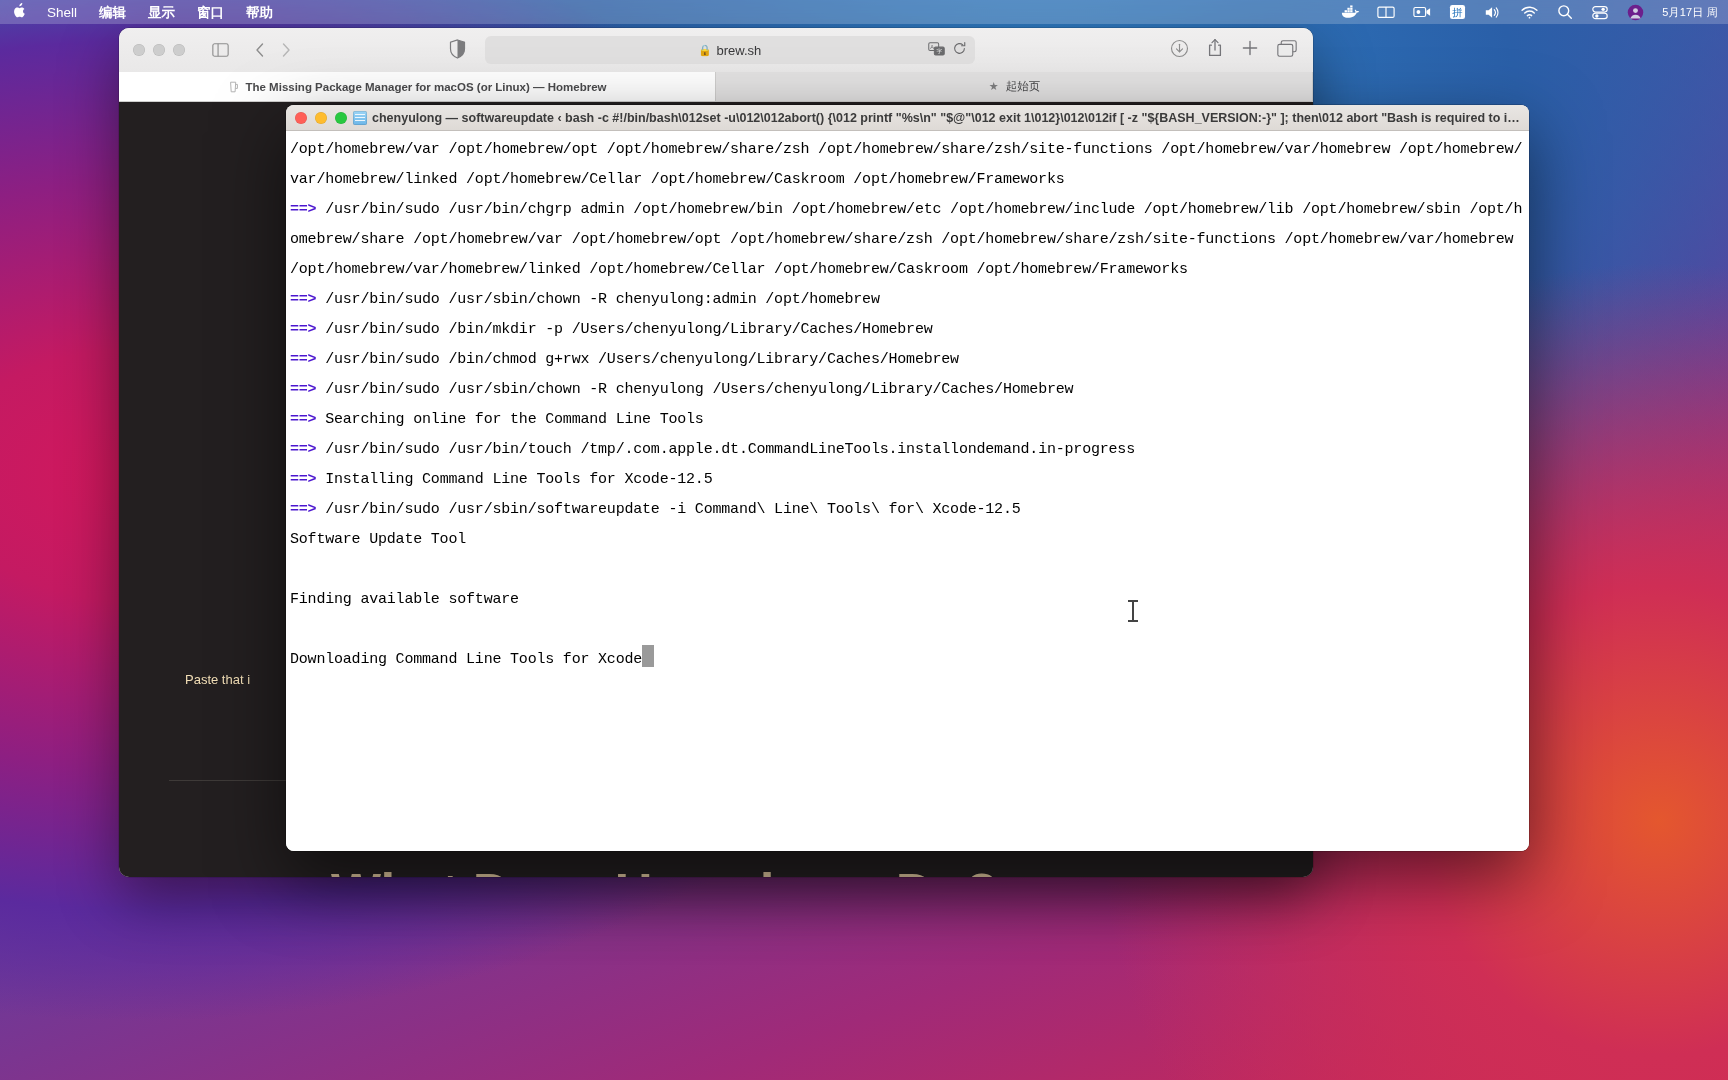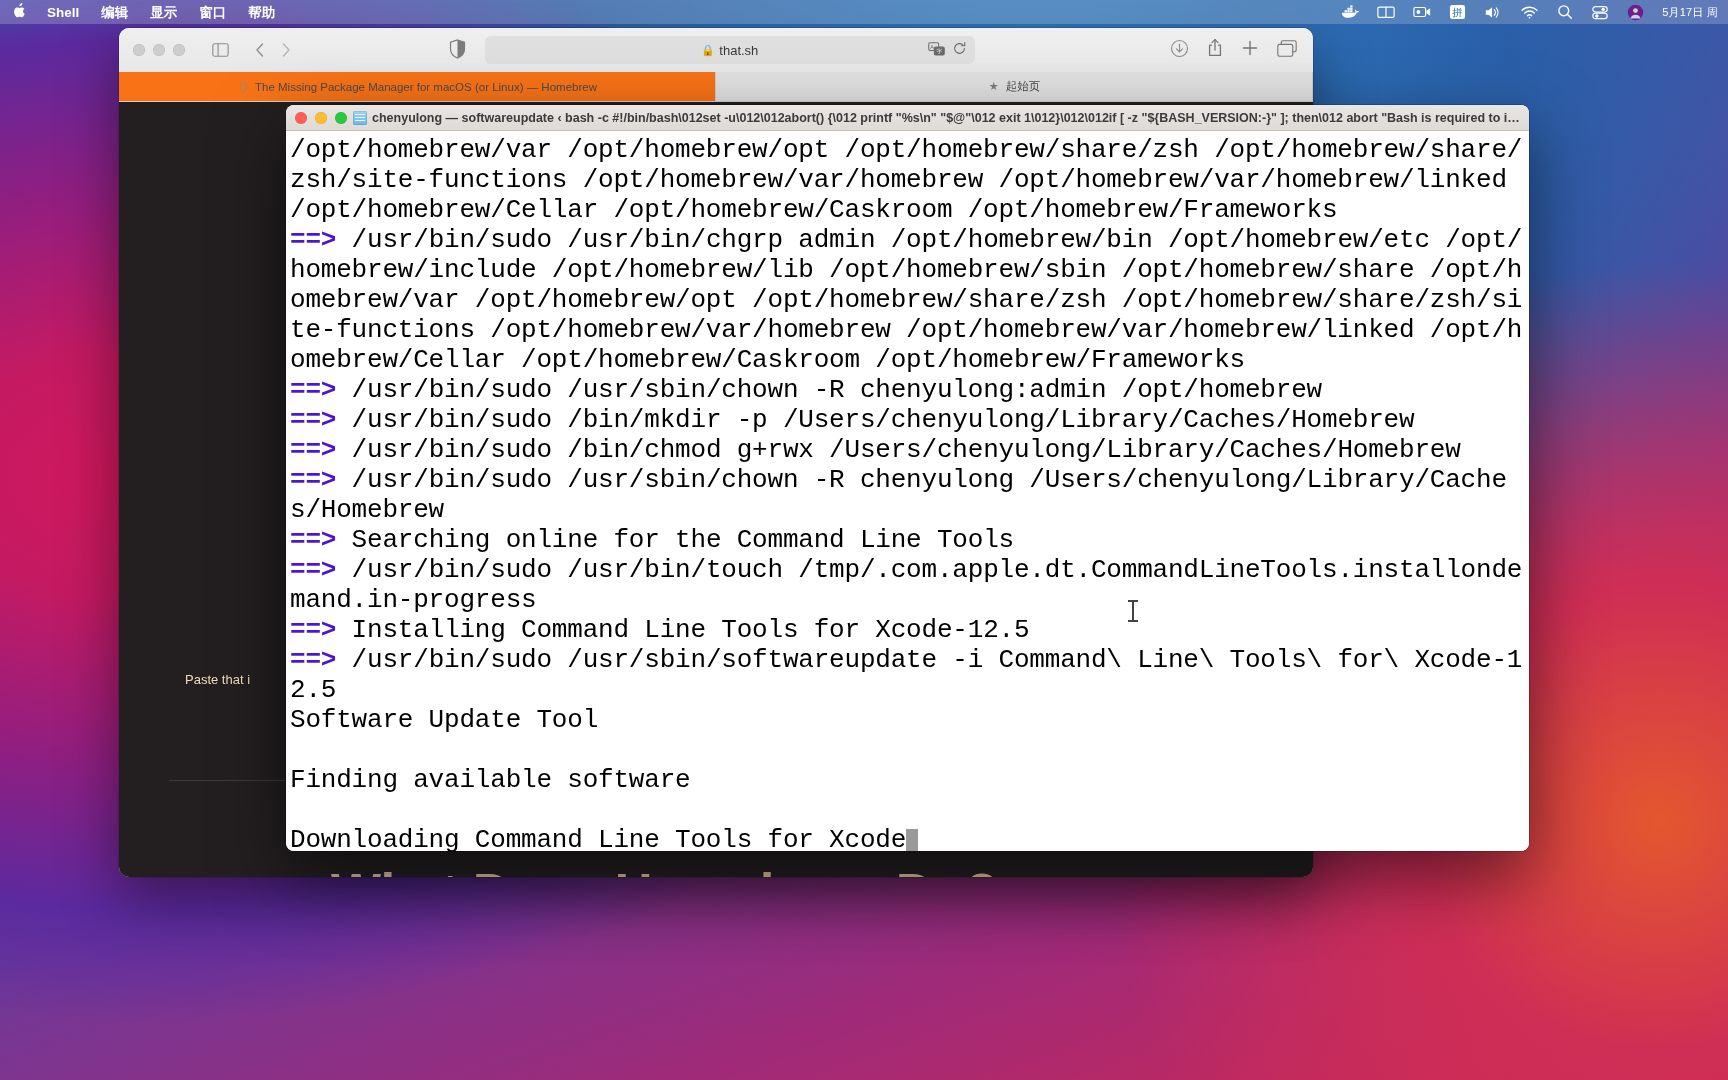--- a/index.html
+++ b/index.html
@@ -27,21 +27,21 @@
     display: flex; align-items: center;
     color: #fff; font-size: 13.5px;
     padding: 0 8px;
     z-index: 50;
   }
   #menubar .apple { margin: 0 10px 0 4px; font-size: 15px; }
   .menu-item {
     padding: 1px 11px; height: 19px; line-height: 18px;
     border-radius: 4px; white-space: nowrap; font-weight: bold;
   }
-  .menu-item.app-name { font-weight: bold; }
+  .menu-item.app-name { font-weight: normal; }
   #menubar .spacer { flex: 1 1 auto; }
   .status-item {
     display: flex; align-items: center; justify-content: center;
     height: 22px; padding: 0 9px;
   }
   .status-item svg { display: block; }
   #clock { font-size: 11px; padding-right: 2px; white-space: nowrap; letter-spacing: .2px; }
 
   
   #safari {
@@ -75,21 +75,21 @@
   #safari-tabs {
     height: 30px; display: flex; align-items: stretch;
     background: #e3e2e2; border-bottom: .5px solid #cfcecd;
     font-size: 11.5px; color: #4b4b4d;
   }
   .tab {
     flex: 1 1 0; display: flex; align-items: center; justify-content: center;
     gap: 6px; border-right: .5px solid #cfcecd; padding: 0 10px;
     overflow: hidden; white-space: nowrap;
   }
-  .tab.active { background: #f97316; }
+  .tab.active { background: #ffffff; font-weight: bold; }
   .tab .favicon { width: 12px; height: 12px; opacity: .65; display:flex; align-items:center; justify-content:center; font-size: 11px;}
 
   
   #page {
     position: absolute; top: 74px; left: 0; right: 0; bottom: 0;
     background: #231f20; overflow: hidden;
   }
   #page-codebox {
     position: absolute; left: 314px; top: 442px;
     background: #2c2927; border-radius: 7px;
@@ -144,21 +144,21 @@
     box-shadow: 0 3px 0 rgba(255,255,255,.85), 0 6px 0 rgba(255,255,255,.85);
   }
   #term-title {
     font-size: 12.5px; font-weight: bold; color: #3b3b3b;
     white-space: nowrap; overflow: hidden; text-overflow: ellipsis;
     max-width: 1160px;
   }
   #term-body {
     background: #ffffff; color: #000000;
     font-family: "Liberation Mono", monospace;
-    font-size: 26px; line-height: 30px;
+    font-size: 15px; line-height: 30px;
     padding: 4px 0 0 4px;
     height: 720px; overflow: hidden;
     white-space: pre-wrap; word-break: break-all;
     letter-spacing: -0.2px;
   }
   #term-body .arrow { color: #4b16cf; font-weight: bold; }
   #term-body .bold { font-weight: normal; }
   #term-cursor {
     display: inline-block; width: 12px; height: 22px;
     background: #9a9a9a; vertical-align: -4px;
@@ -289,21 +289,21 @@
 
     <div style="position:absolute;left:330px;top:11px">
       <svg width="17" height="20" viewBox="0 0 17 20">
         <path d="M8.5 1 L15.5 3.3 V10 C15.5 14.3 12.4 17.4 8.5 19 C4.6 17.4 1.5 14.3 1.5 10 V3.3 Z" fill="none" stroke="#7c7c7e" stroke-width="1.2"></path>
         <path d="M8.5 1 L15.5 3.3 V10 C15.5 14.3 12.4 17.4 8.5 19 Z" fill="#7c7c7e"></path>
       </svg>
     </div>
 
     <div id="url-field">
       <span class="lock">🔒</span>
-      <span>that.sh</span>
+      <span>brew.sh</span>
       <span id="url-right">
         <span>
           <svg width="17" height="14" viewBox="0 0 18 15" fill="none" stroke="#6b6b6d" stroke-width="1.1">
             <rect x=".7" y=".7" width="10.6" height="8.4" rx="1.4"></rect>
             <rect x="6.7" y="5.5" width="10.6" height="8.4" rx="1.4" fill="#6b6b6d" stroke="#6b6b6d"></rect>
             <text x="4.3" y="7.1" font-size="6" text-anchor="middle" fill="#6b6b6d" stroke="none" font-family="'Liberation Sans',sans-serif">A</text>
             <text x="12" y="12.2" font-size="6" text-anchor="middle" fill="#ffffff" stroke="none" font-family="'Liberation Sans',sans-serif">字</text>
           </svg>
         </span>
         <span>

